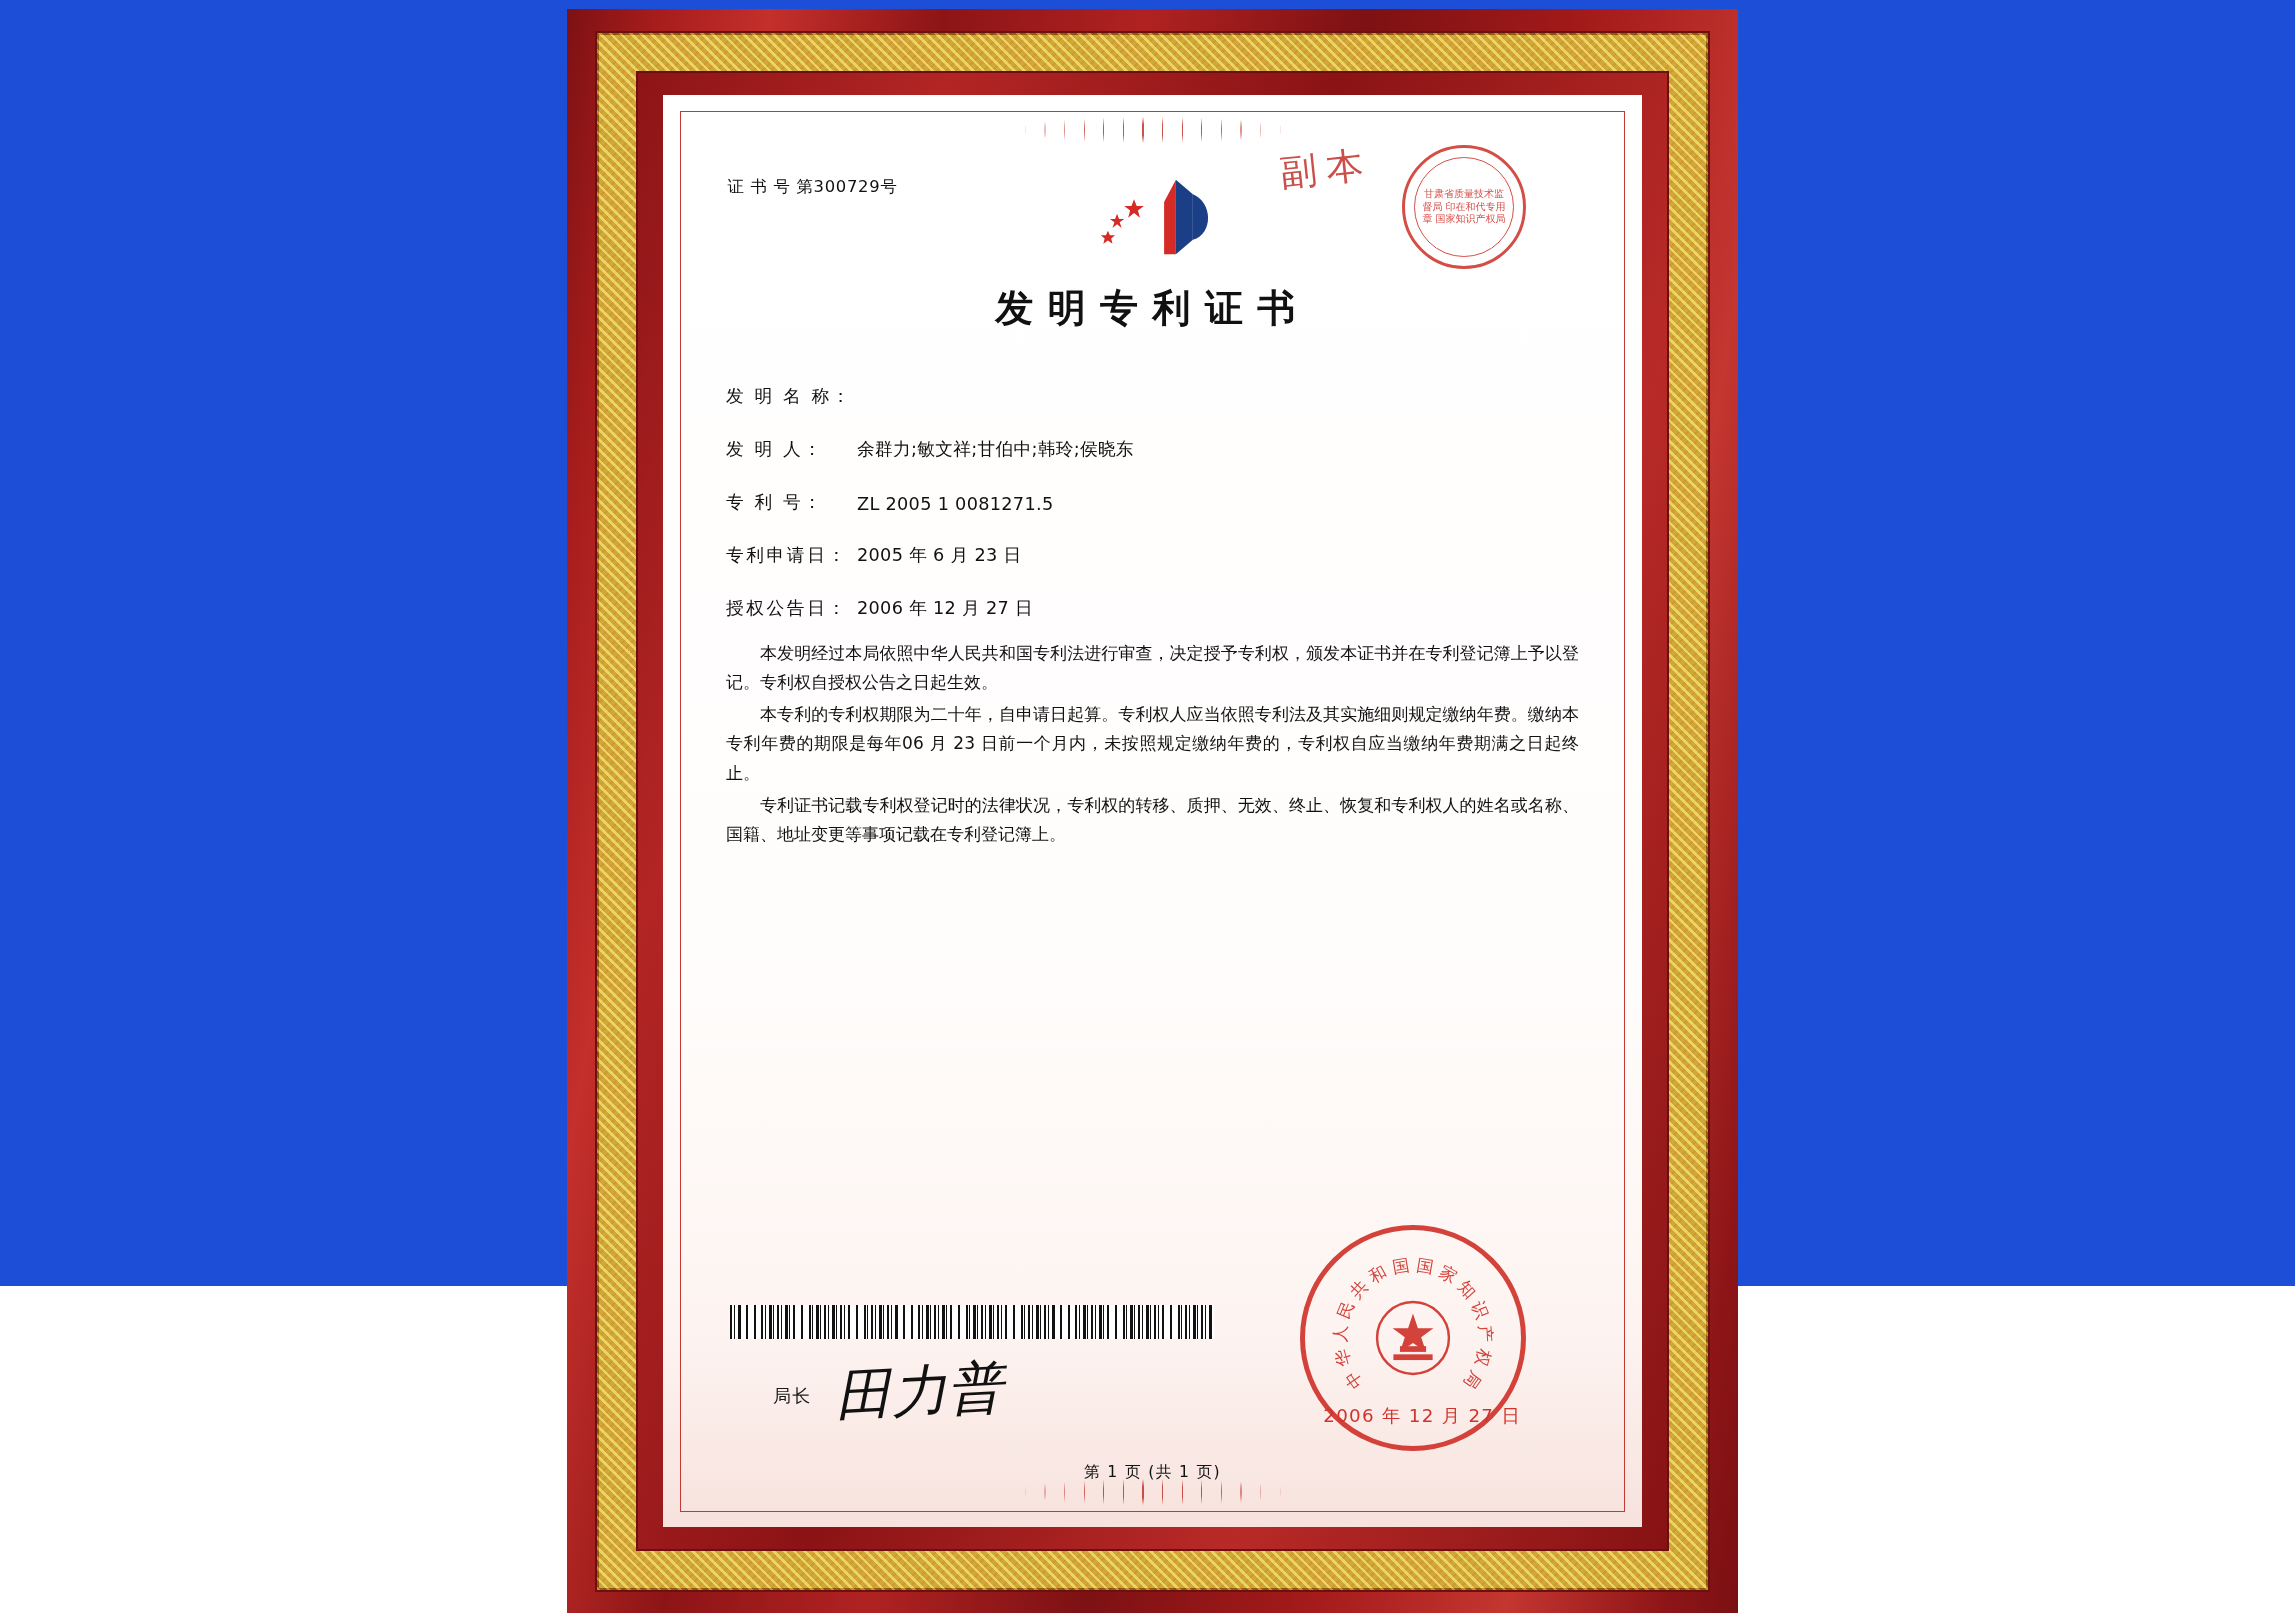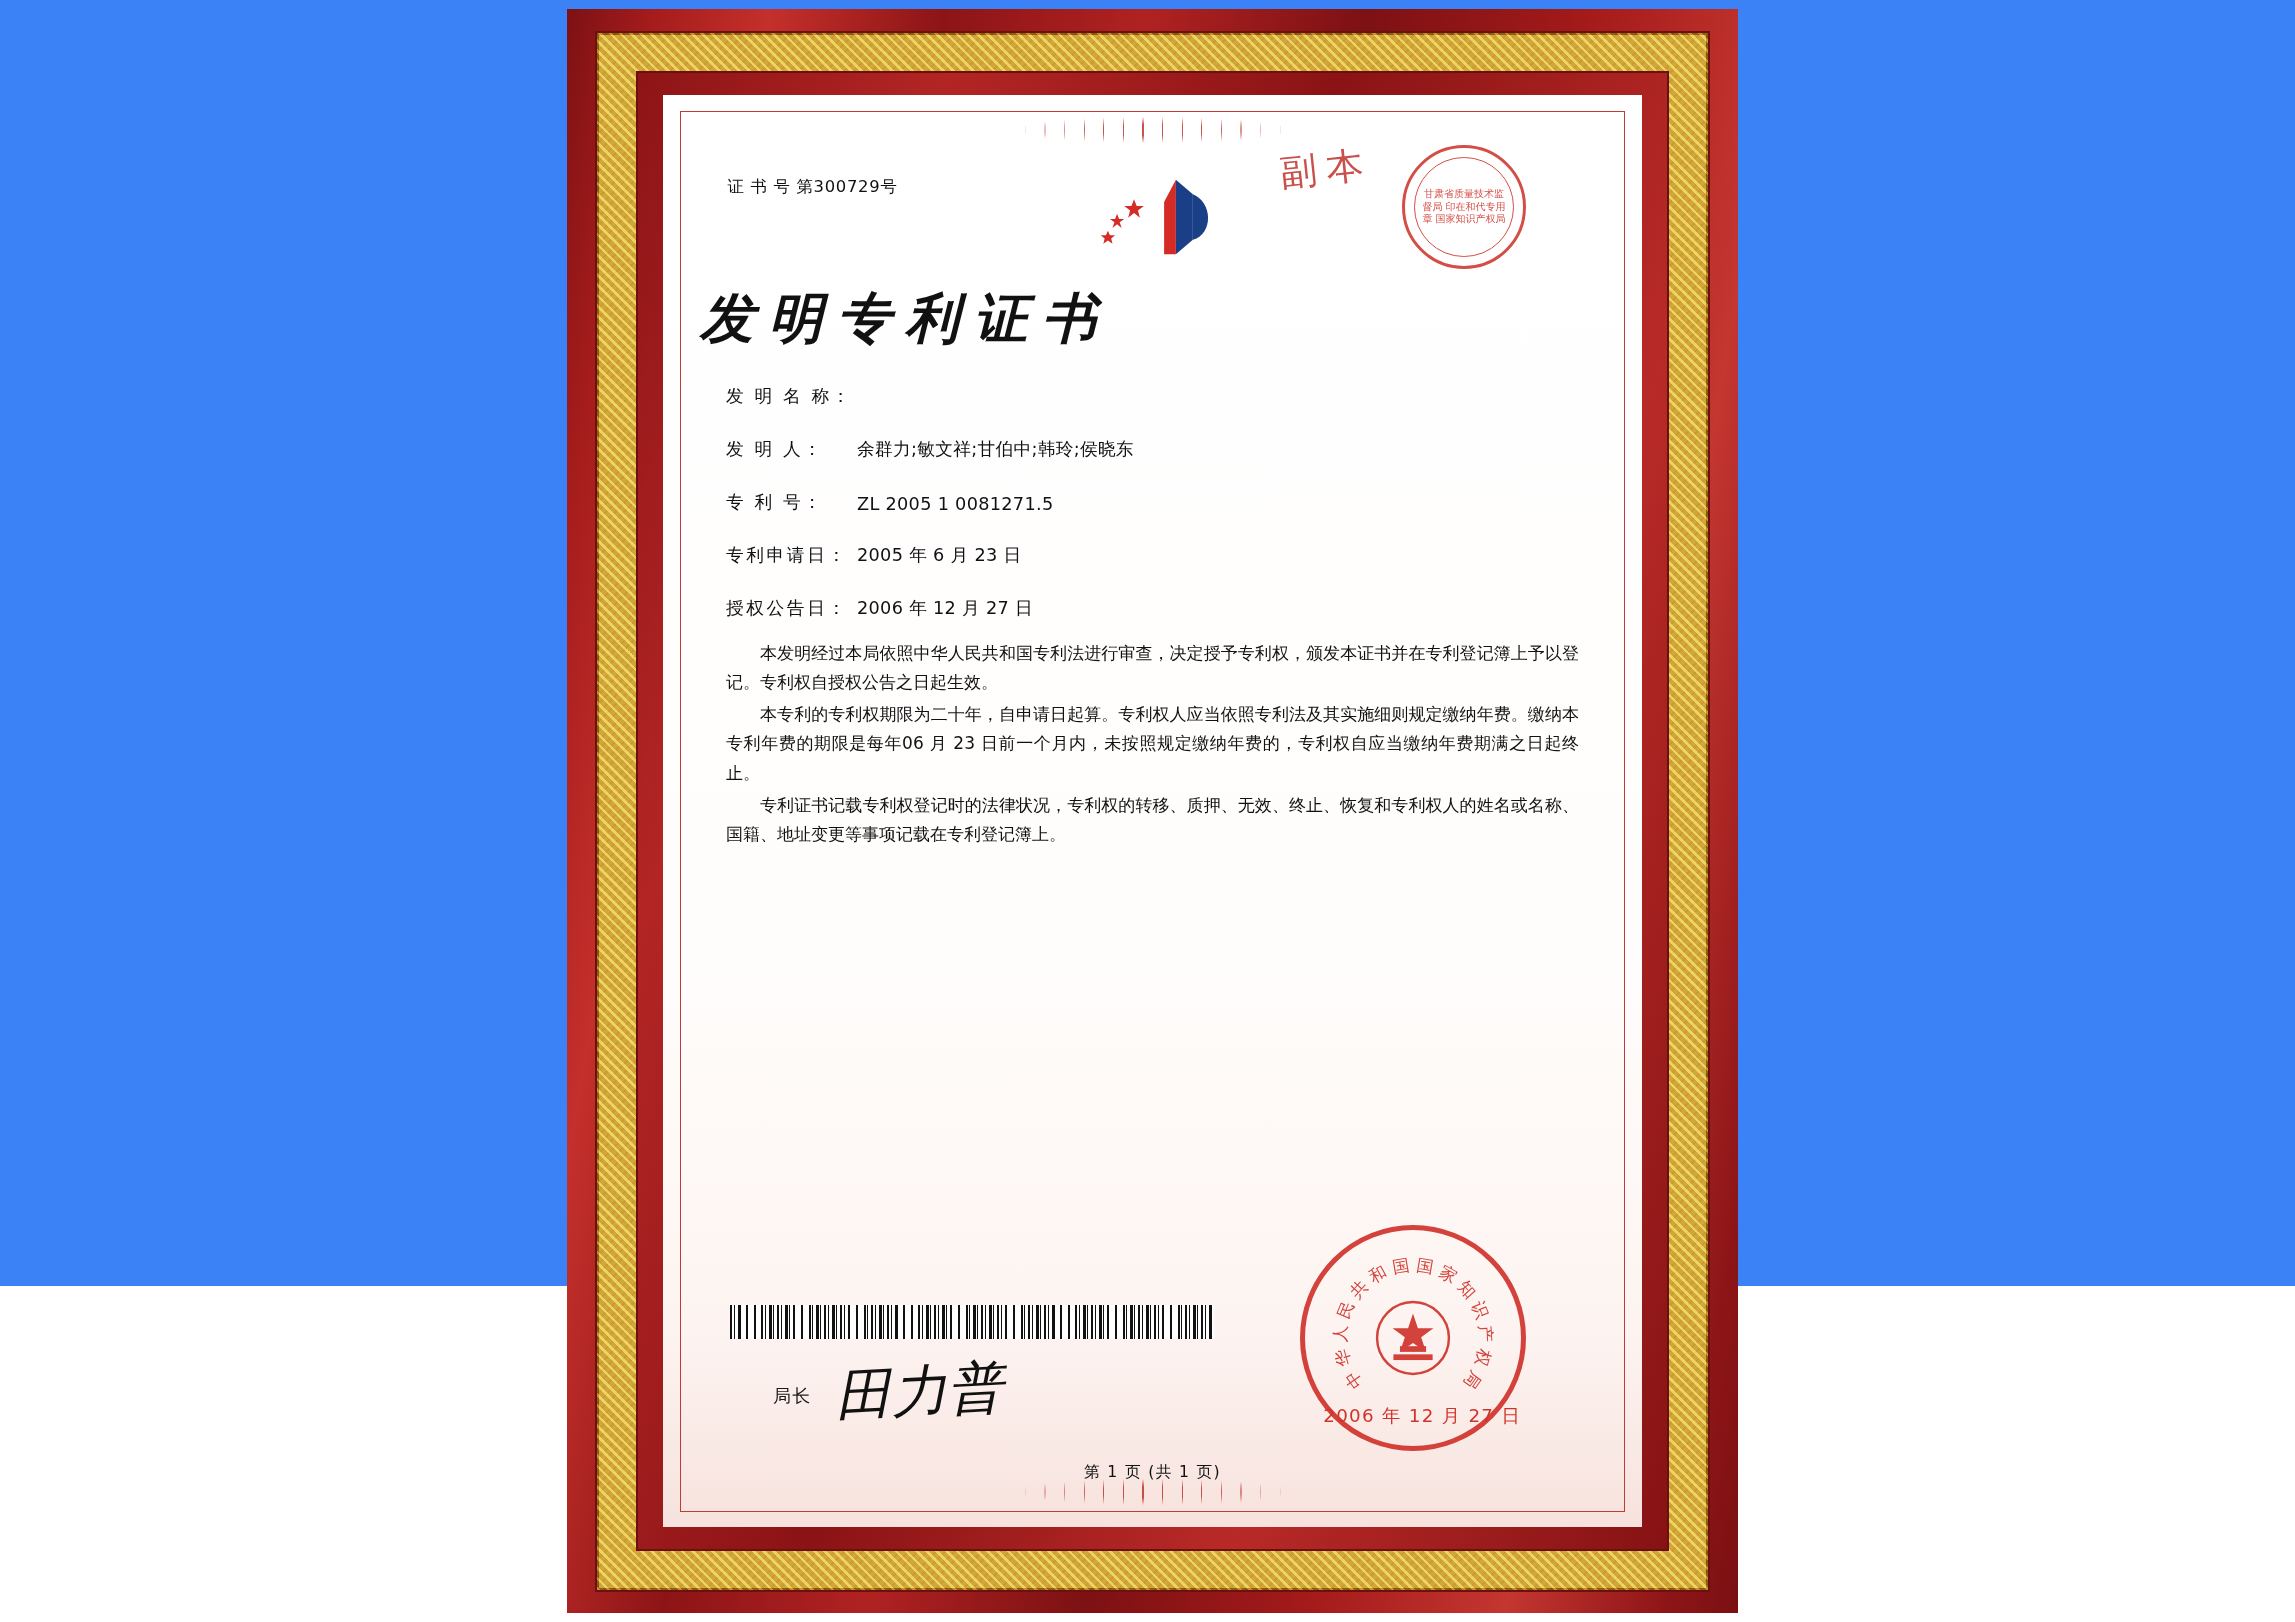--- a/index.html
+++ b/index.html
@@ -5,21 +5,21 @@
   html,body{margin:0;padding:0;}
   body{
     width:2295px;height:1623px;
     background:#ffffff;
     font-family:"Liberation Serif", serif;
     overflow:hidden;
   }
   .page{
     position:relative;
     width:2295px;height:1286px;
-    background:#3b82f6;
+    background:#1d4ed8;
   }
 
   
   .cert{
     position:absolute;
     left:567px; top:9.2px;
     width:1171px; height:1604px;
     background:#ffffff;
   }
   
@@ -131,27 +131,26 @@
   }
   
   .logo{
     position:absolute;
     left:50%; top:39px; transform:translateX(-50%);
     width:151px;height:98px;
   }
   .title{
     position:absolute;
     left:0; right:0; top:154px;
-    text-align:left;
-    font-size:54px;
+    text-align:center;
+    font-size:38px;
     letter-spacing:14.4px;
     font-weight:bold;
     font-family:"DejaVu Serif", serif;
     color:#111;
-    font-style:italic;
   }
 
   .fields{
     position:absolute;
     left:26px; right:26px; top:255px;
   }
   .frow{
     display:flex;
     align-items:flex-end;
     margin-bottom:29px;

